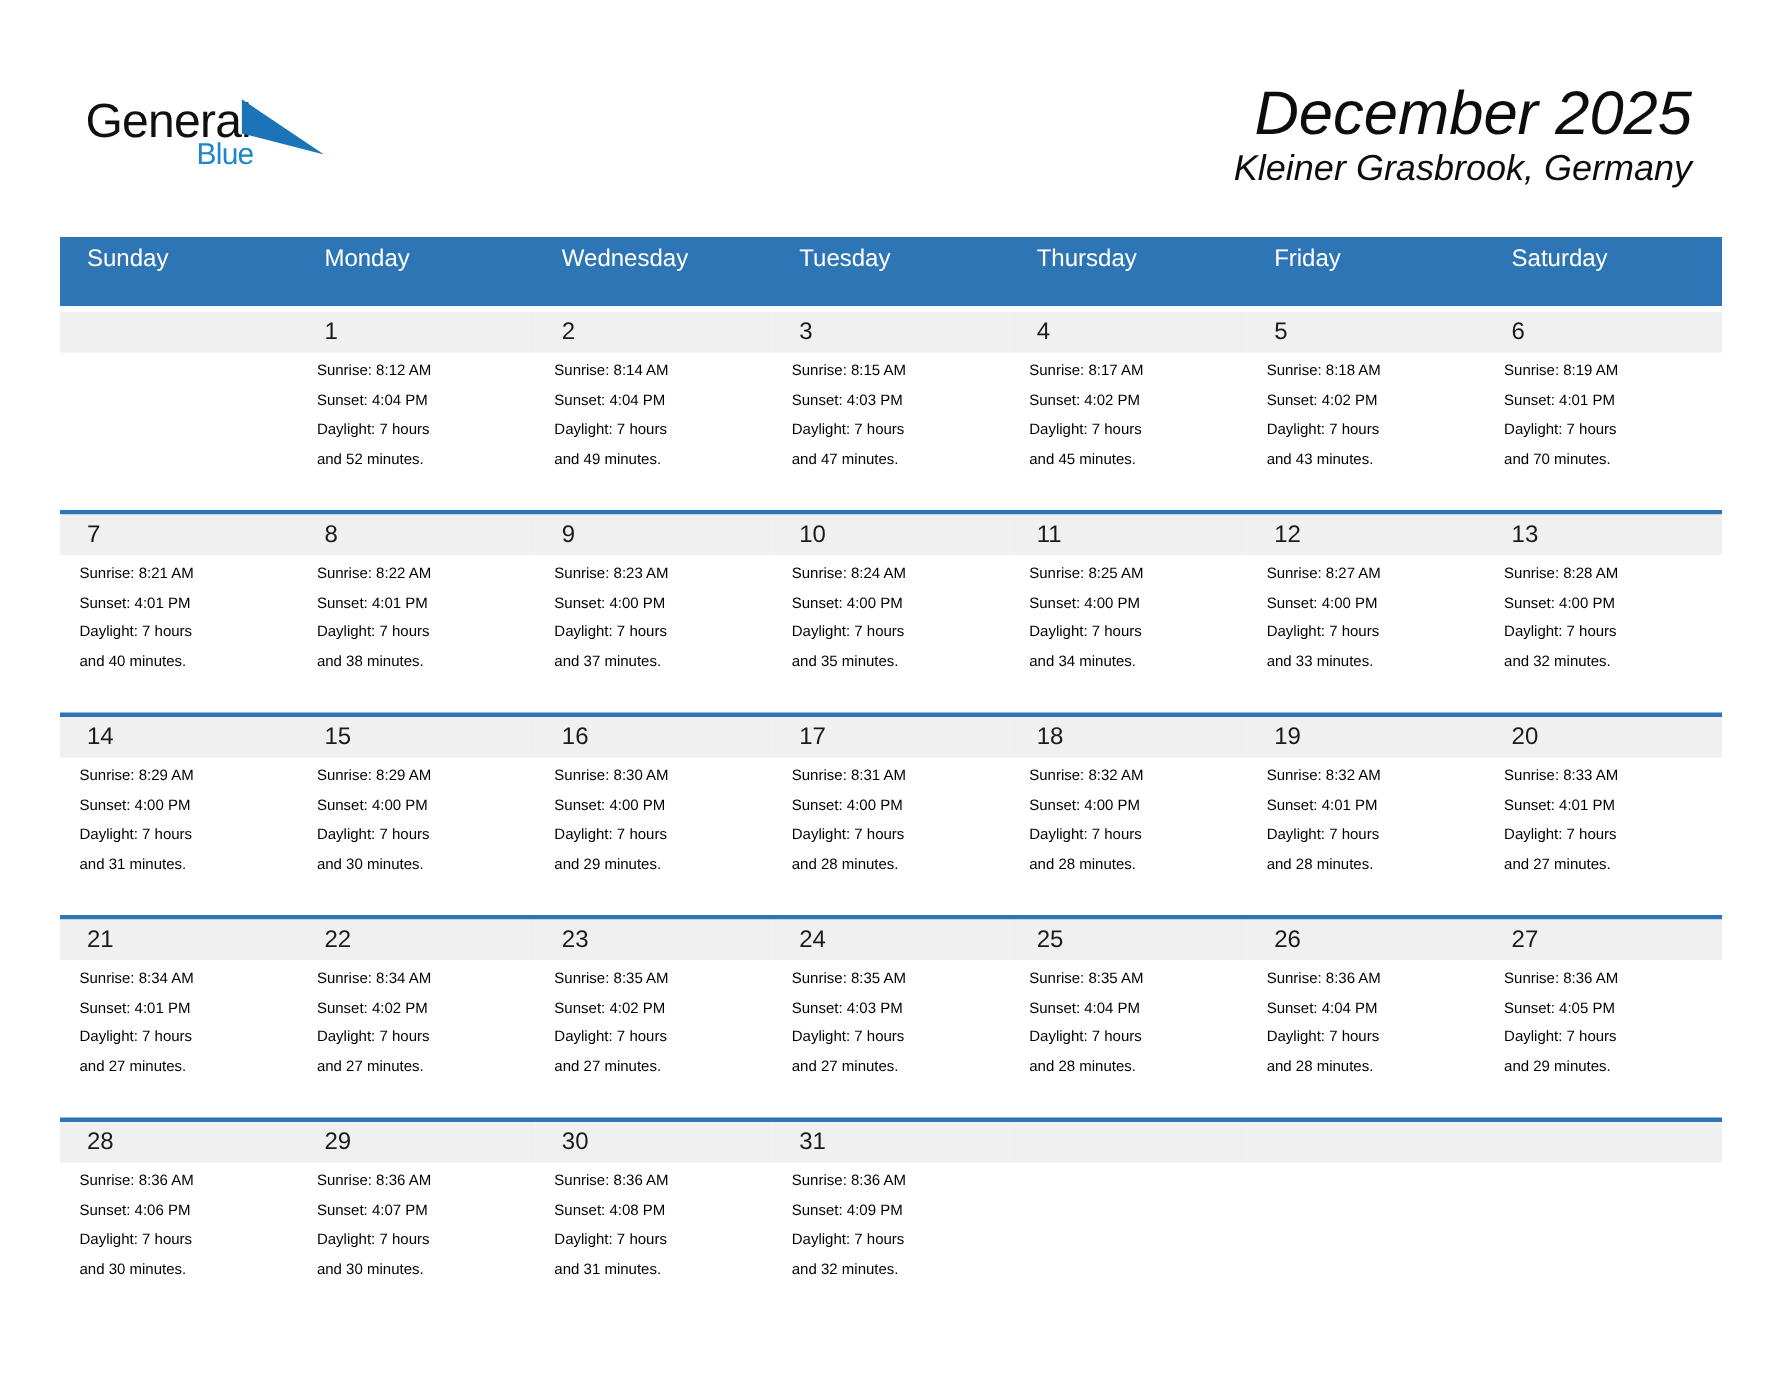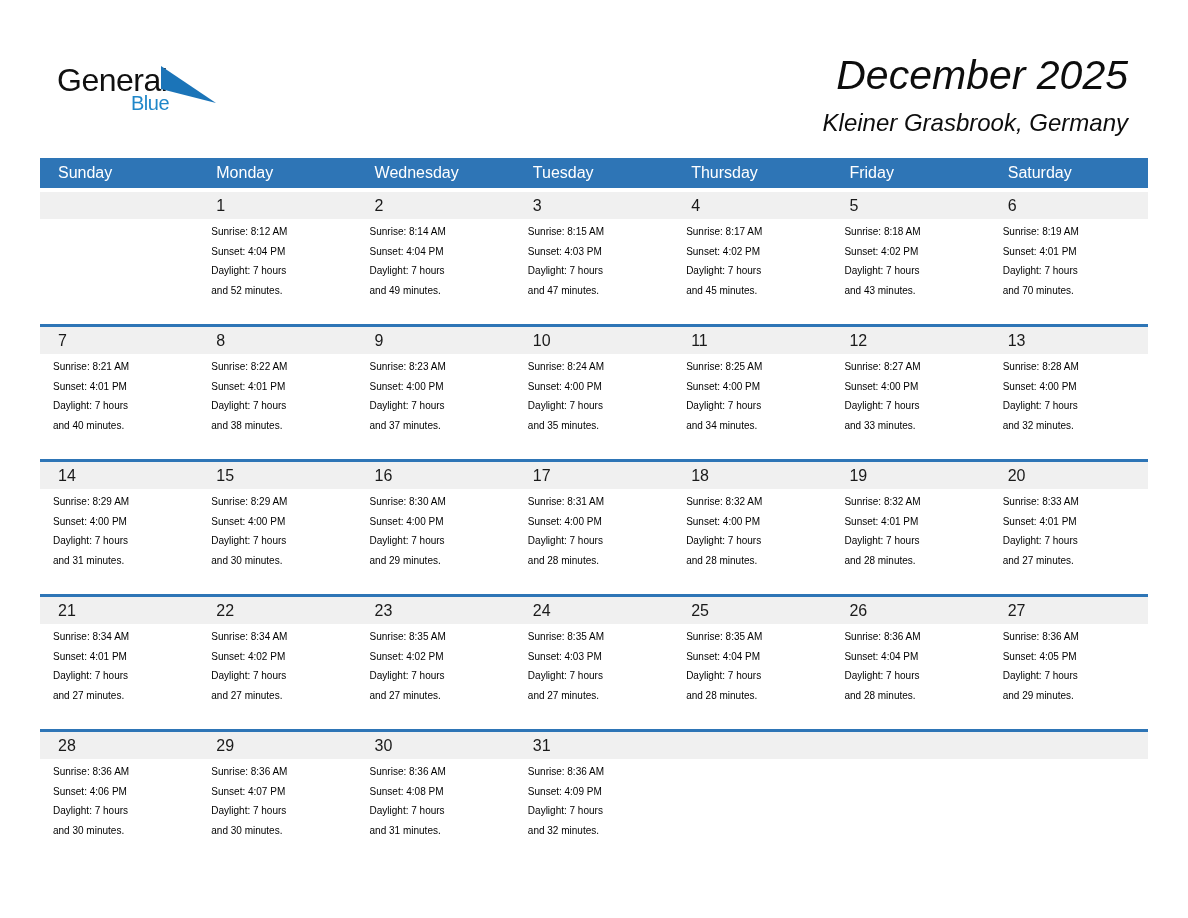--- a/index.html
+++ b/index.html
@@ -30,29 +30,29 @@
     position: absolute; left: 74px; top: 30px;
     font-size: 20px; font-weight: 500; color: var(--logo-blue, #1F87C9);
     letter-spacing: -0.5px;
   }
 
   
   .title-block { position: absolute; right: 60px; top: 52px; text-align: right; font-style: italic; }
   .title-block h1 {
     margin: 0; font-size: 41px; font-weight: normal; color: #0d0d0d; letter-spacing: 0;
   }
-  .subtitle { margin-top: 10px; font-size: 24px; color: #0d0d0d; }
+  .subtitle { font-size: 24px; color: #0d0d0d; }
 
   
   .calendar { position: absolute; left: 40px; top: 158px; width: 1108px; }
 
   .weekday-row {
     display: grid; grid-template-columns: repeat(7, 1fr);
     background: var(--header-blue, #2E75B6);
-    height: 30px;
+    height: 46px;
   }
   .weekday-cell {
     color: #fff; font-size: 16px; line-height: 30px;
     padding-left: 18px; overflow: hidden; white-space: nowrap;
   }
 
   .week-row {
     display: grid; grid-template-columns: repeat(7, 1fr);
     border-top: 3px solid var(--line-blue, #2E75B6);
   }

